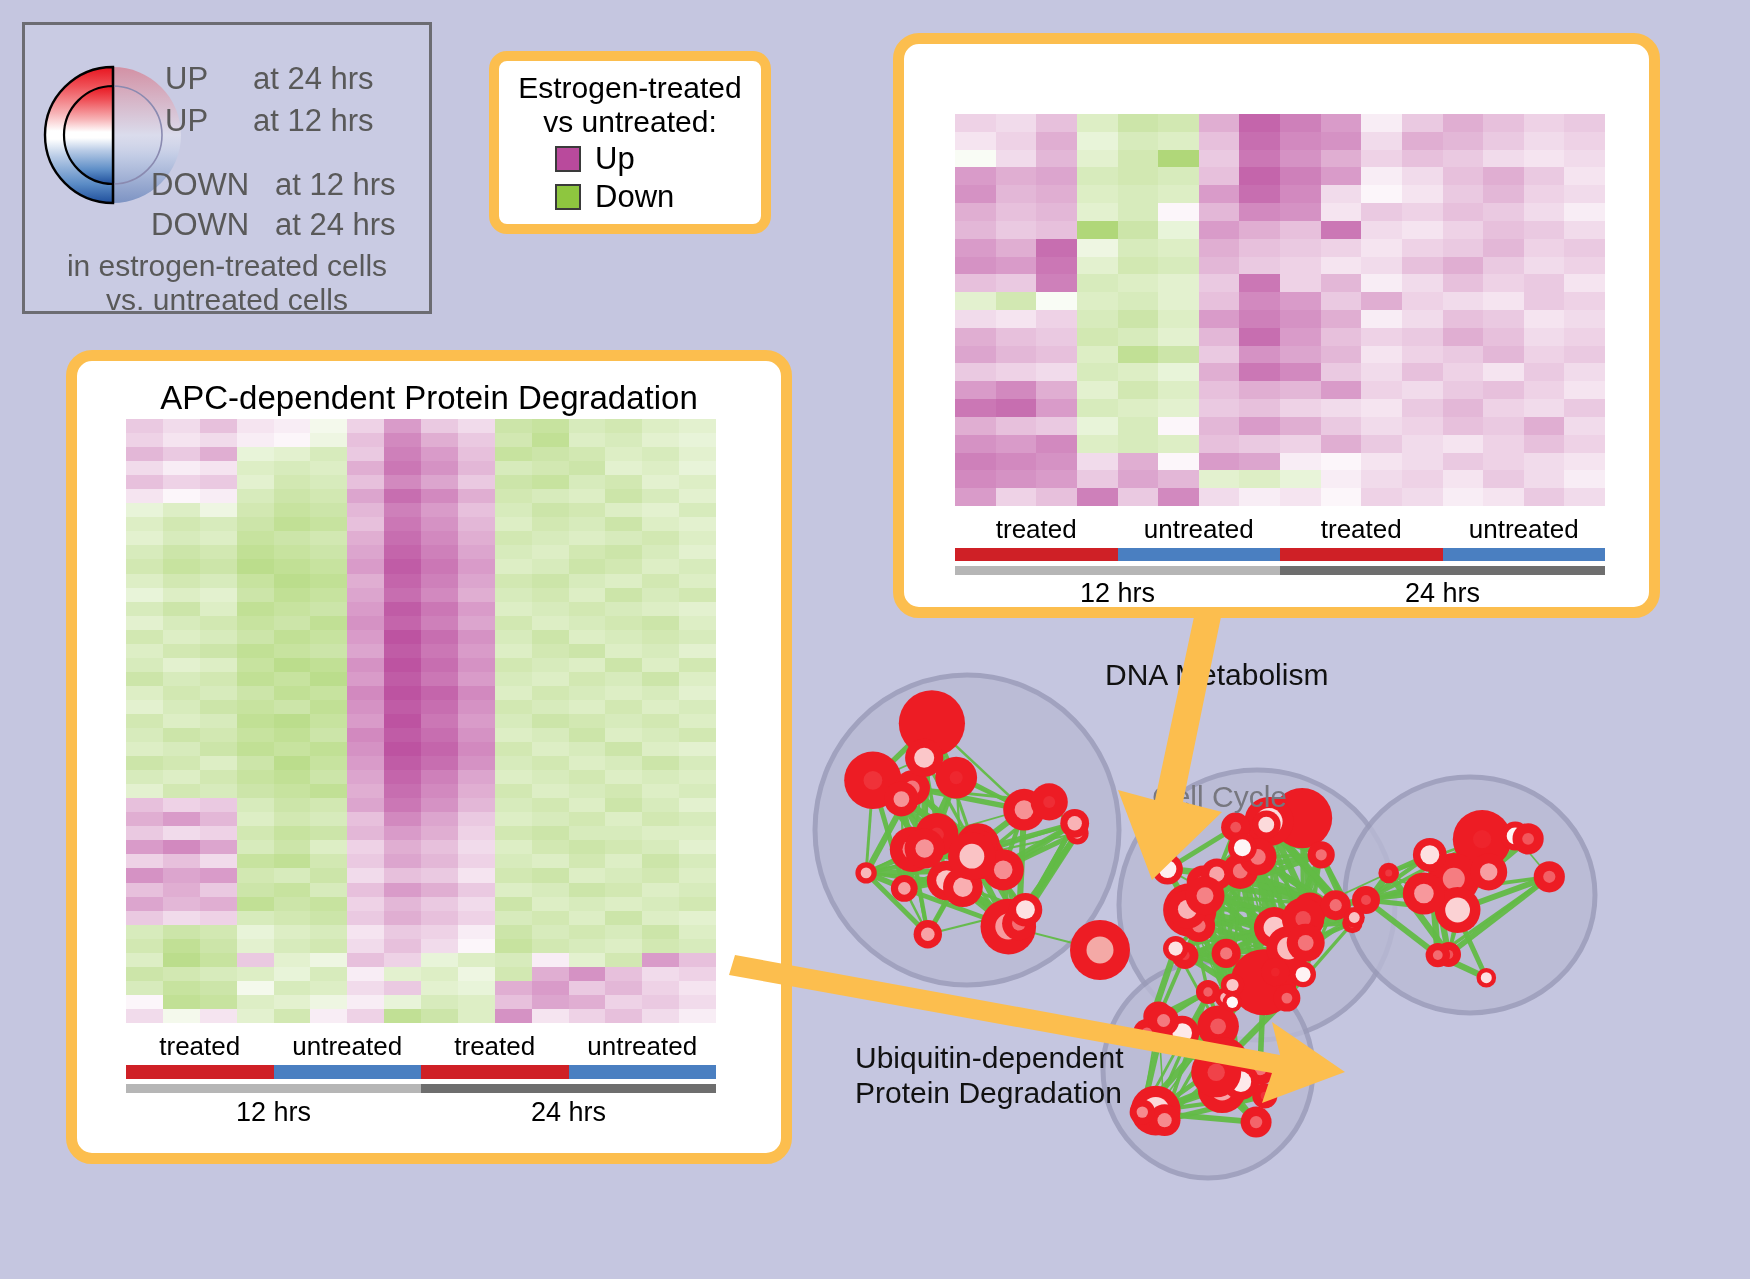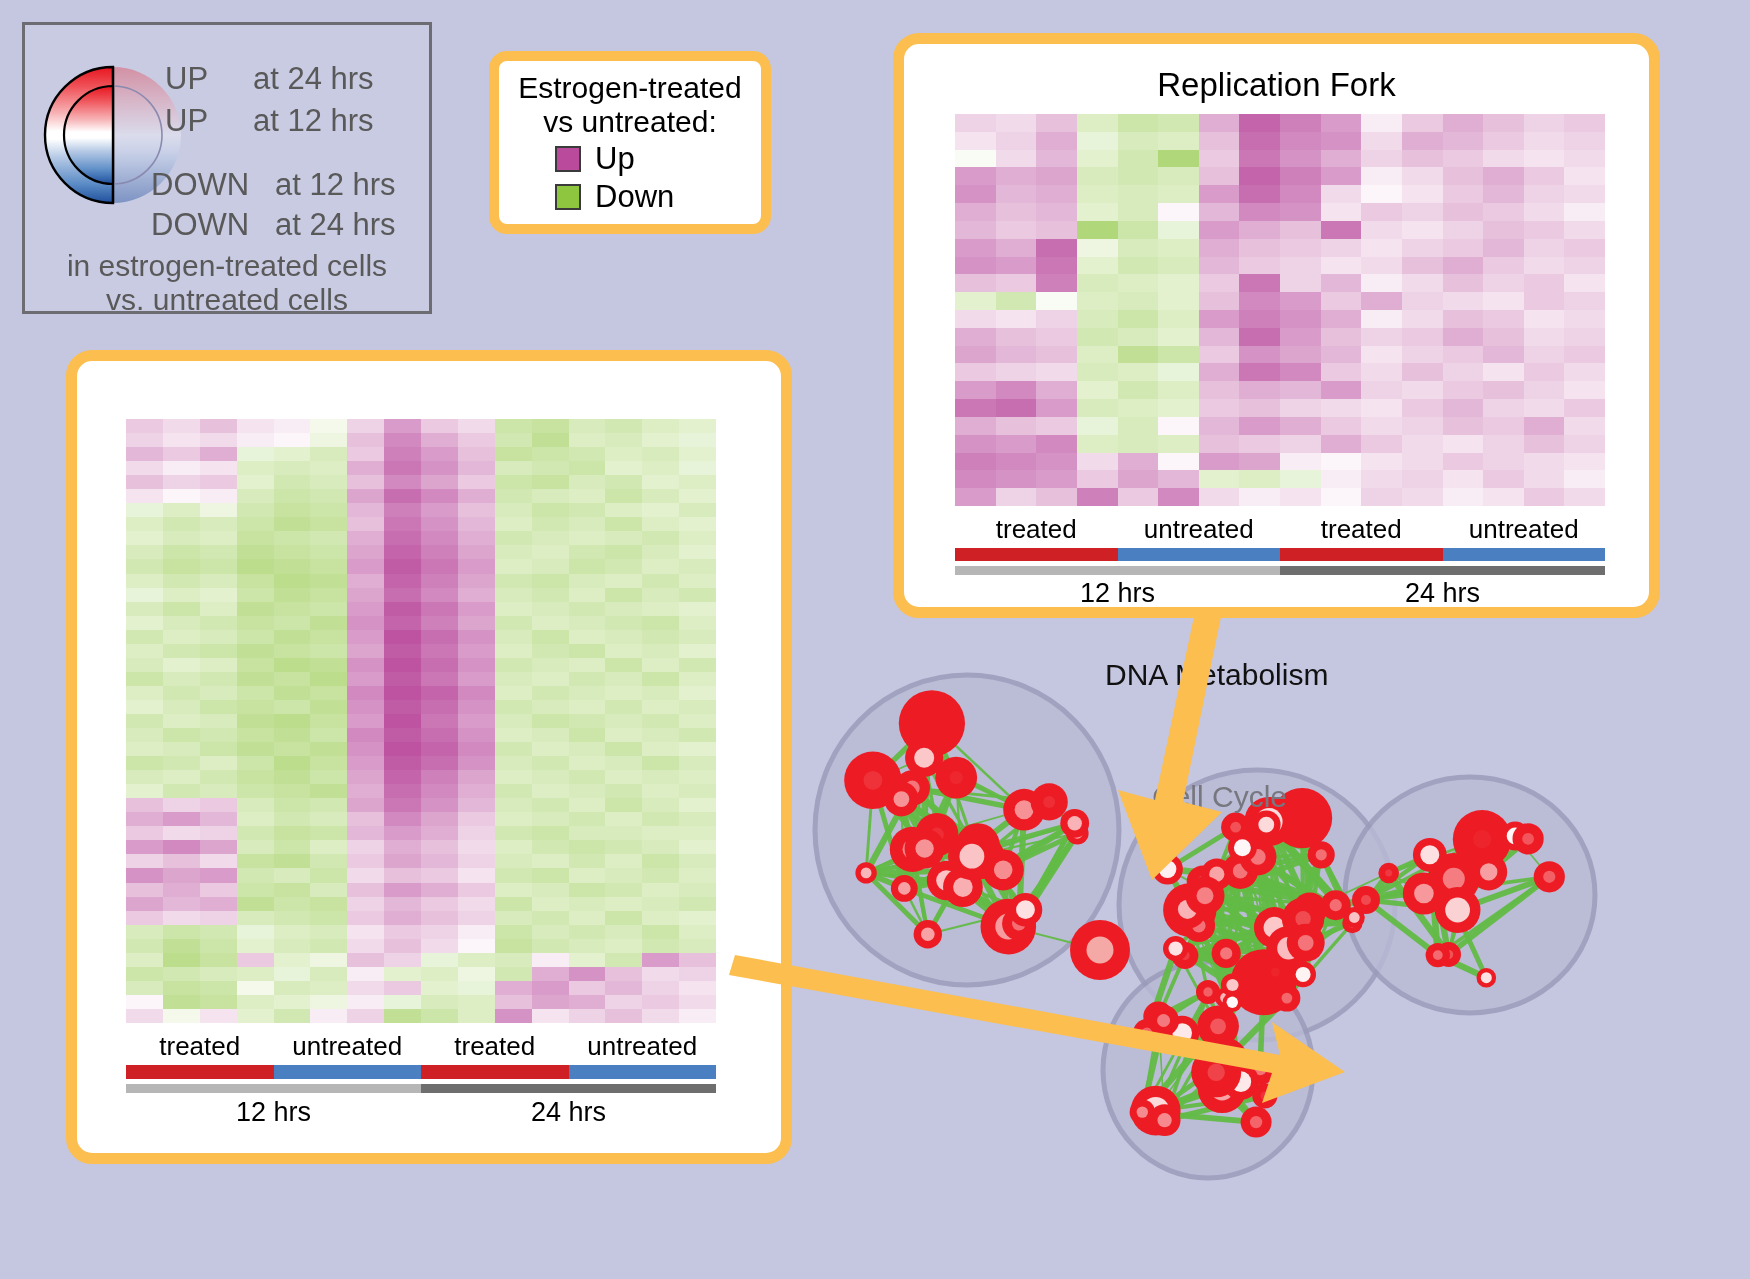--- a/index.html
+++ b/index.html
@@ -130,21 +130,20 @@
       <span class="sw up"></span>
       <span class="t">Up</span>
     </div>
     <div class="ud-row">
       <span class="sw down"></span>
       <span class="t">Down</span>
     </div>
   </div>
 
   <div class="panel" id="panel-rep">
-    <div class="panel-title">Replication Fork</div>
     <div class="hm" id="hm-rep" style="left: 51px; top: 70px; width: 650px; height: 392px; grid-template-columns: repeat(16, 1fr); grid-template-rows: repeat(22, 1fr);">
         <div style="background: rgb(238, 210, 230);"></div>
         <div style="background: rgb(241, 219, 235);"></div>
         <div style="background: rgb(231, 192, 220);"></div>
         <div style="background: rgb(221, 238, 197);"></div>
         <div style="background: rgb(204, 229, 169);"></div>
         <div style="background: rgb(210, 232, 178);"></div>
         <div style="background: rgb(224, 174, 210);"></div>
         <div style="background: rgb(196, 101, 171);"></div>
         <div style="background: rgb(206, 128, 186);"></div>
@@ -509,20 +508,21 @@
       <div class="seg lgray" style="width:50%"></div>
       <div class="seg dgray" style="width:50%"></div>
     </div>
     <div class="time-row" style="left:51px;top:534px;width:650px;">
       <div class="t" style="width:50%">12 hrs</div>
       <div class="t" style="width:50%">24 hrs</div>
     </div>
   </div>
 
   <div class="panel" id="panel-apc">
+    <div class="panel-title">APC-dependent Protein Degradation</div>
     <div class="hm" id="hm-apc" style="left: 49px; top: 58px; width: 590px; height: 604px; grid-template-columns: repeat(16, 1fr); grid-template-rows: repeat(43, 1fr);">
         <div style="background: rgb(234, 201, 225);"></div>
         <div style="background: rgb(241, 219, 235);"></div>
         <div style="background: rgb(231, 192, 220);"></div>
         <div style="background: rgb(245, 228, 240);"></div>
         <div style="background: rgb(248, 237, 245);"></div>
         <div style="background: rgb(244, 249, 236);"></div>
         <div style="background: rgb(238, 210, 230);"></div>
         <div style="background: rgb(217, 155, 201);"></div>
         <div style="background: rgb(234, 201, 225);"></div>
@@ -1966,20 +1966,22 @@
           </g>
           <g>
             <circle cx="438.0" cy="392.0" r="12.0" fill="#ed1c24"></circle>
             <circle cx="438.0" cy="392.0" r="4.7" fill="rgb(242,96,102)"></circle>
           </g>
         </g>
     </svg>
 
     <div class="net-lbl dark" style="left:335px;top:58px;">DNA Metabolism</div>
     <div class="net-lbl gray" style="left:382px;top:180px;">Cell Cycle</div>
+    <div class="net-lbl dark" style="left:85px;top:440px;line-height:1.18;">Ubiquitin-dependent
+Protein Degradation</div>
   </div>
 
   <svg id="arrows" viewBox="0 0 1750 1279">
     <path d="M1195 612 L1155 800 L1118 790 L1152 880 L1222 812 L1183 802 L1222 612 Z" fill="#fcbe4e"></path>
     <path d="M735 955 L1280 1055 L1272 1022 L1345 1072 L1262 1103 L1272 1073 L729 975 Z" fill="#fcbe4e"></path>
   </svg>
 
 </div>
 
 </body></html>

